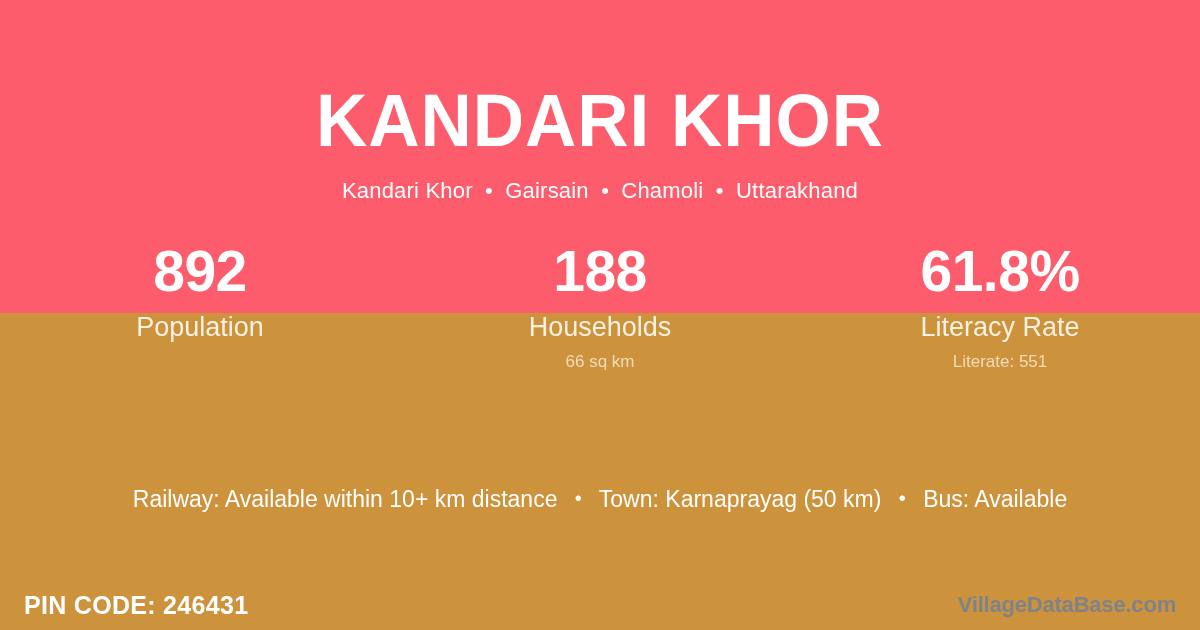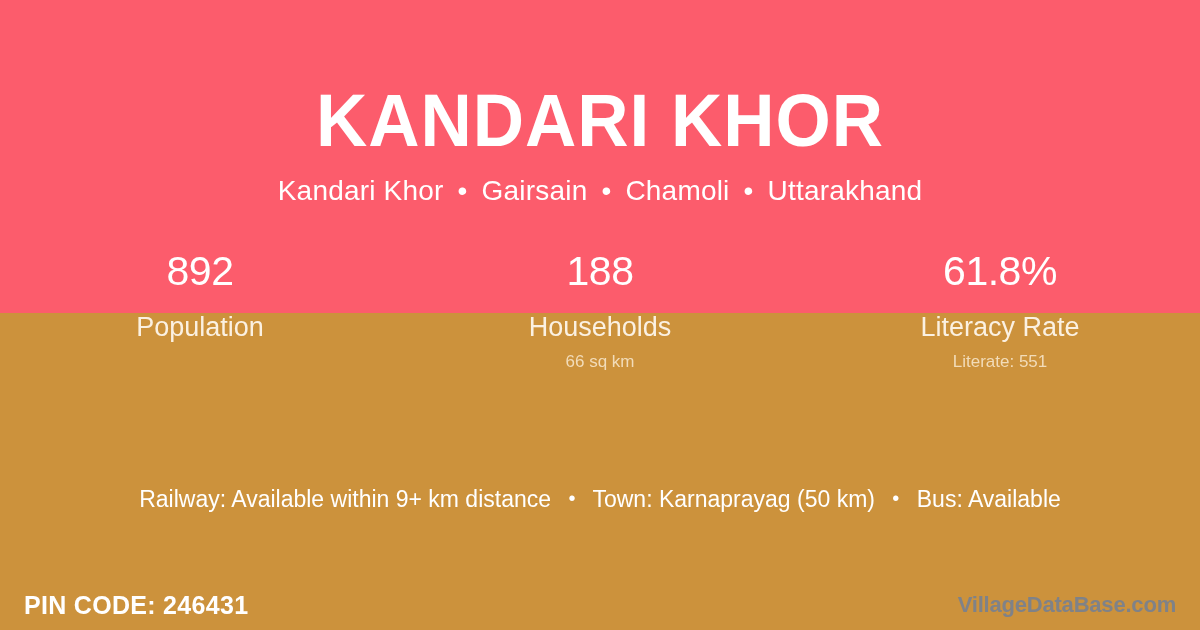--- a/index.html
+++ b/index.html
@@ -53,21 +53,21 @@
     line-height: 86px;
     font-weight: 700;
     letter-spacing: 1px;
     color: #ffffff;
     white-space: nowrap;
     transform: scaleX(0.96);
   }
   .village-subtitle {
     margin: 0;
     padding-top: 10px;
-    font-size: 28px;
+    font-size: 22px;
     line-height: 34px;
     font-weight: 400;
     color: #ffffff;
     letter-spacing: 0.2px;
     white-space: nowrap;
   }
   .village-subtitle .sep {
     padding: 0 6px;
   }
 
@@ -78,23 +78,23 @@
     top: 238px;
     width: 1200px;
     display: flex;
     flex-direction: row;
   }
   .stat {
     width: 400px;
     text-align: center;
   }
   .stat-value {
-    font-size: 41px;
+    font-size: 57px;
     line-height: 66px;
-    font-weight: 400;
+    font-weight: 700;
     color: #ffffff;
     letter-spacing: -0.5px;
   }
   .stat-label {
     margin-top: 7px;
     font-size: 27px;
     line-height: 32px;
     font-weight: 400;
     color: #fbf1e2;
     text-align: center;
@@ -192,21 +192,21 @@
 
     <div class="stat">
       <div class="stat-value">61.8%</div>
       <div class="stat-label">Literacy Rate</div>
       <div class="stat-sub">Literate: 551</div>
     </div>
 
   </div>
 
   <div class="infra">
-    <span>Railway: Available within 9+ km distance</span>
+    <span>Railway: Available within 10+ km distance</span>
     <span class="sep">•</span>
     <span>Town: Karnaprayag (50 km)</span>
     <span class="sep">•</span>
     <span>Bus: Available</span>
   </div>
 
   <div class="footer">
     <div class="pin-code">PIN CODE: 246431</div>
     <div class="brand">VillageDataBase.com</div>
   </div>

